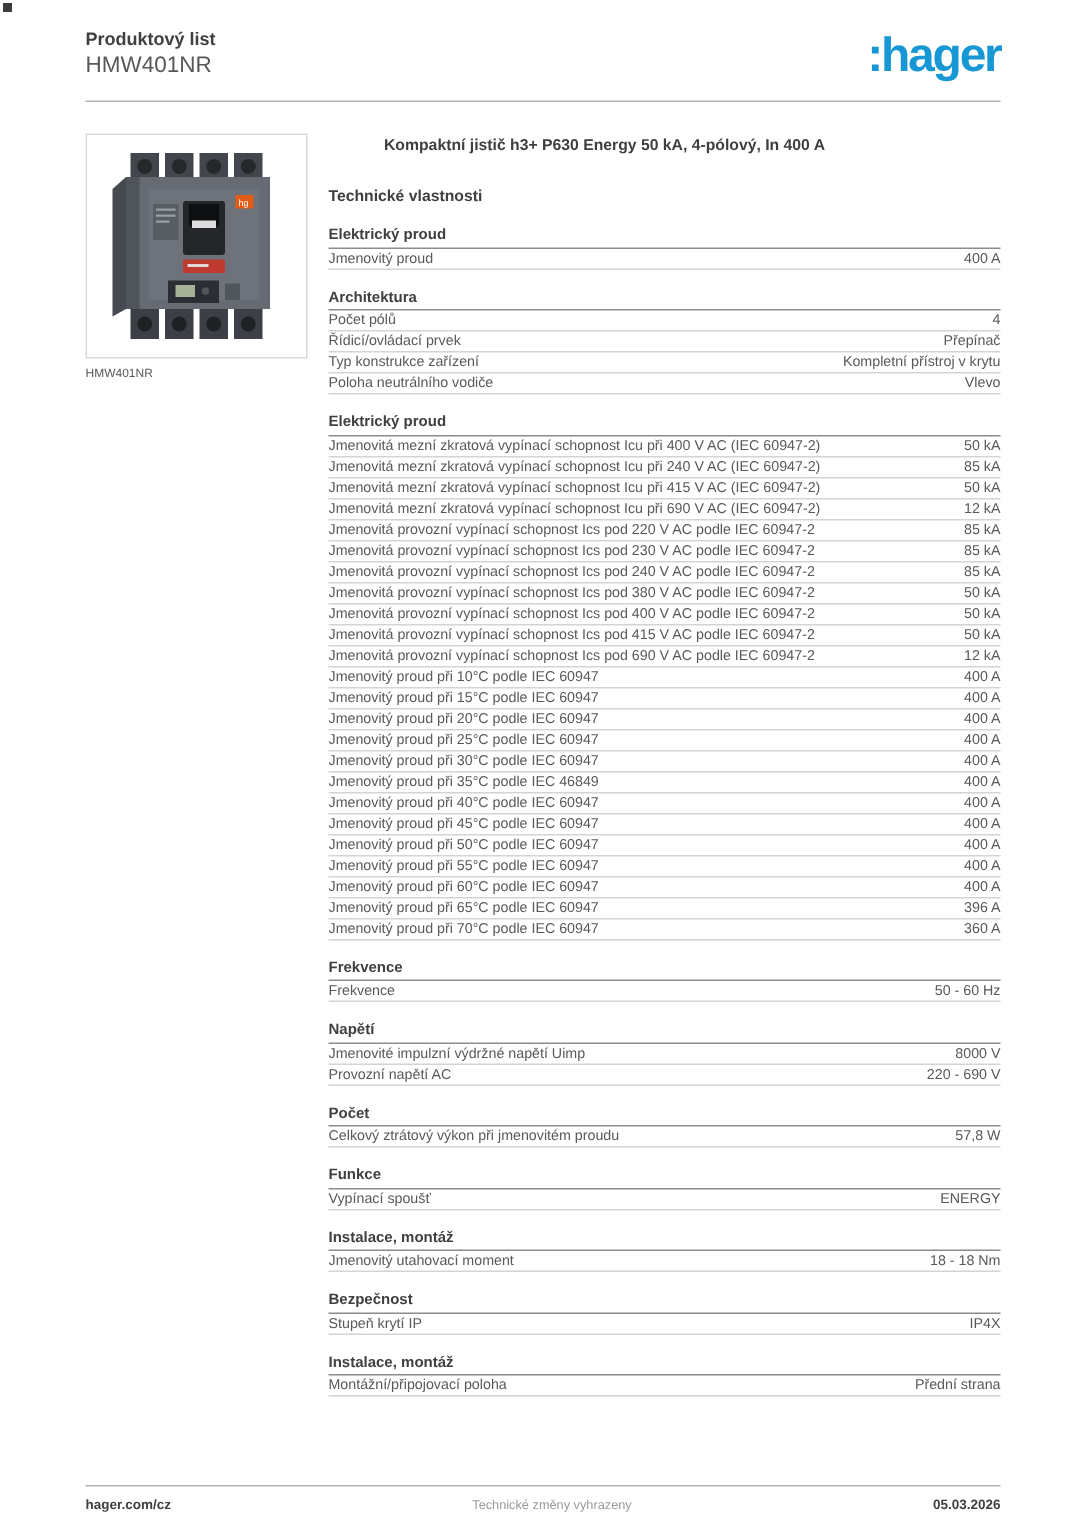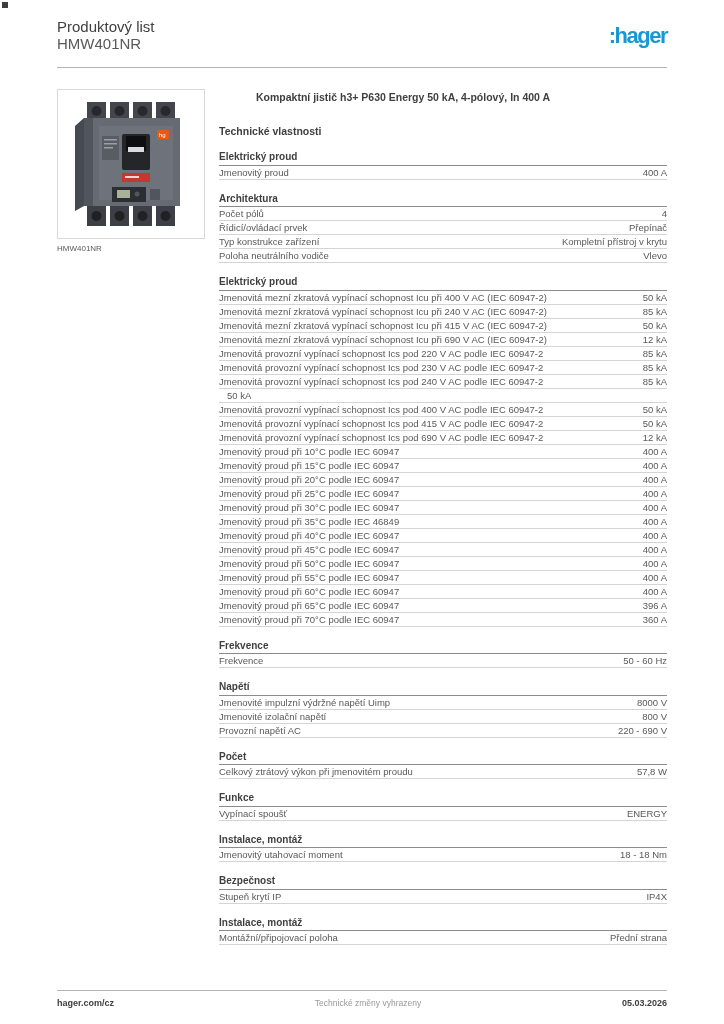--- a/index.html
+++ b/index.html
@@ -4,23 +4,23 @@
 <style>
   html,body{margin:0;padding:0;}
   body{
     width:724px;height:1024px;background:#ffffff;
     font-family:"Liberation Sans", sans-serif;
     position:relative;overflow:hidden;
     -webkit-font-smoothing:antialiased;
   }
   .corner-mark{position:absolute;left:2px;top:2px;width:6px;height:6px;background:#3d3d3d;}
   .header{position:absolute;left:57px;right:57px;top:18px;display:flex;justify-content:space-between;align-items:flex-start;}
-  .header-title{font-size:15px;font-weight:normal;color:#404040;line-height:17px;text-align:center;}
+  .header-title{font-size:12px;font-weight:bold;color:#404040;line-height:17px;text-align:center;}
   .header-code{font-size:15px;color:#595959;line-height:17px;}
-  .logo{font-size:22px;font-weight:bold;color:#1798d5;letter-spacing:-1.5px;line-height:32px;margin-top:2px;}
+  .logo{font-size:32px;font-weight:bold;color:#1798d5;letter-spacing:-1.5px;line-height:32px;margin-top:2px;}
   .header-rule{position:absolute;left:57px;right:57px;top:67px;border-top:1px solid #b3b3b3;height:0;}
   .content{position:absolute;left:57px;right:57px;top:89px;display:flex;gap:14px;}
   .left-col{width:148px;flex:none;}
   .image-box{width:146px;height:148px;border:1px solid #d9d9d9;background:#fff;box-sizing:content-box;}
   .image-caption{font-size:8px;color:#595959;margin-top:5px;}
   .right-col{flex:1;min-width:0;}
   .product-title{font-size:10.5px;font-weight:bold;color:#3f3f3f;line-height:13px;margin-top:2px;margin-left:37px;}
   .tech-title{font-size:10.5px;font-weight:bold;color:#3f3f3f;margin-top:21px;}
   .spec-section{margin-top:13px;}
   .spec-section:first-of-type{margin-top:14px;}
@@ -166,20 +166,21 @@
           </div>
           <div class="spec-row">
             <span class="spec-label">Jmenovitá provozní vypínací schopnost Ics pod 230 V AC podle IEC 60947-2</span>
             <span class="spec-value">85 kA</span>
           </div>
           <div class="spec-row">
             <span class="spec-label">Jmenovitá provozní vypínací schopnost Ics pod 240 V AC podle IEC 60947-2</span>
             <span class="spec-value">85 kA</span>
           </div>
           <div class="spec-row">
+            <span class="spec-label">Jmenovitá provozní vypínací schopnost Ics pod 380 V AC podle IEC 60947-2</span>
             <span class="spec-value">50 kA</span>
           </div>
           <div class="spec-row">
             <span class="spec-label">Jmenovitá provozní vypínací schopnost Ics pod 400 V AC podle IEC 60947-2</span>
             <span class="spec-value">50 kA</span>
           </div>
           <div class="spec-row">
             <span class="spec-label">Jmenovitá provozní vypínací schopnost Ics pod 415 V AC podle IEC 60947-2</span>
             <span class="spec-value">50 kA</span>
           </div>
@@ -245,24 +246,20 @@
           <div class="spec-row">
             <span class="spec-label">Frekvence</span>
             <span class="spec-value">50 - 60 Hz</span>
           </div>
         </div>
         <div class="spec-section">
           <div class="spec-heading">Napětí</div>
           <div class="spec-row">
             <span class="spec-label">Jmenovité impulzní výdržné napětí Uimp</span>
             <span class="spec-value">8000 V</span>
-          </div>
-          <div class="spec-row">
-            <span class="spec-label">Jmenovité izolační napětí</span>
-            <span class="spec-value">800 V</span>
           </div>
           <div class="spec-row">
             <span class="spec-label">Provozní napětí AC</span>
             <span class="spec-value">220 - 690 V</span>
           </div>
         </div>
         <div class="spec-section">
           <div class="spec-heading">Počet</div>
           <div class="spec-row">
             <span class="spec-label">Celkový ztrátový výkon při jmenovitém proudu</span>

